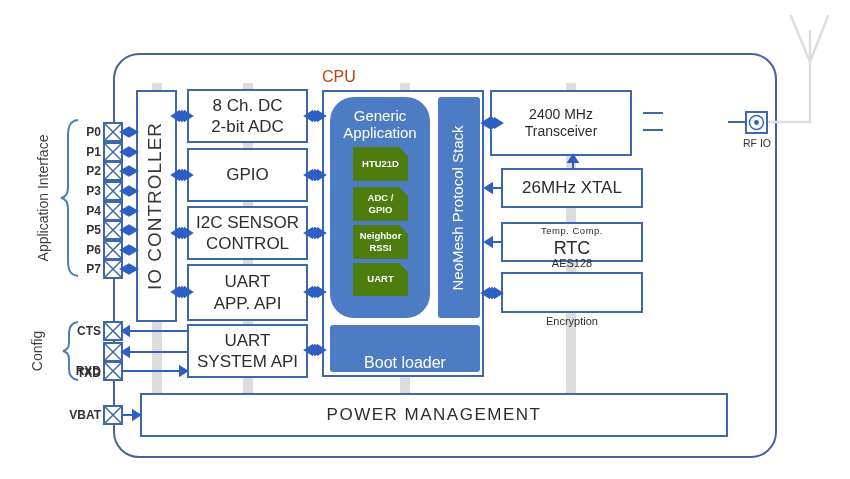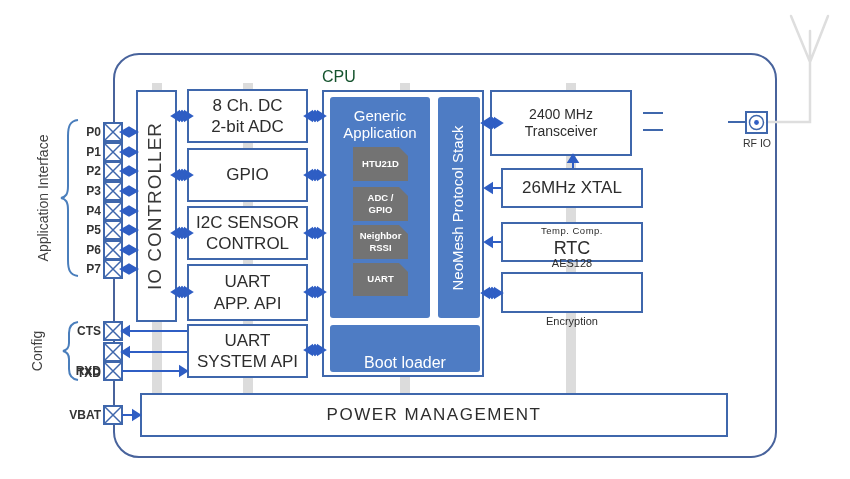--- a/index.html
+++ b/index.html
@@ -9,21 +9,21 @@
   .rail { position:absolute; width:10px; background:#dcdcdc; z-index:0; }
 
   #module-boundary { position:absolute; left:113px; top:53px; width:664px; height:405px;
     border:2px solid #48639c; border-radius:26px; z-index:1; }
 
   .box { position:absolute; background:#ffffff; border:2px solid #3f67ac; z-index:2;
     display:flex; flex-direction:column; align-items:center; justify-content:center;
     color:#2d2d2d; text-align:center; line-height:1.25; }
   .bluefill { position:absolute; background:#4e7cc4; border-radius:3px; z-index:3;
     color:#ffffff; text-align:center; }
-  .chip { position:absolute; background:#737373; z-index:4; color:#ffffff;
+  .chip { position:absolute; background:#4d7c0f; z-index:4; color:#ffffff;
     font-weight:bold; font-size:9.5px; line-height:1.3; display:flex; flex-direction:column;
     align-items:center; justify-content:center; text-align:center;
     clip-path:polygon(0 0, calc(100% - 9px) 0, 100% 9px, 100% 100%, 0 100%); }
   .vtext { position:absolute; text-align:center; transform:rotate(-90deg); white-space:nowrap; }
   .pin { position:absolute; width:18px; height:18px; background:#fff; z-index:5; }
   .pinlabel { position:absolute; font-size:12px; color:#333; text-align:right; z-index:5;font-weight:bold; }
   svg.overlay { position:absolute; left:0; top:0; z-index:6; pointer-events:none; }
   svg.bg { position:absolute; left:0; top:0; z-index:2; pointer-events:none; }
   .l2 { display:block; }
 </style>
@@ -59,24 +59,24 @@
   </div>
   <div class="box" style="left:187px; top:264px; width:121px; height:57px; font-size:17px;">
     <span class="l2">UART</span>
     <span class="l2">APP. API</span>
   </div>
   <div class="box" style="left:187px; top:324px; width:121px; height:54px; font-size:17px;">
     <span class="l2">UART</span>
     <span class="l2">SYSTEM API</span>
   </div>
 
-  <div style="position:absolute; left:322px; top:68px; font-size:16px; color:#14532d; z-index:5;">CPU</div>
+  <div style="position:absolute; left:322px; top:68px; font-size:16px; color:#c2410c; z-index:5;">CPU</div>
   <div class="box" style="left:322px; top:90px; width:162px; height:287px;"></div>
 
-  <div class="bluefill" style="left:330px; top:97px; width:100px; height:221px; font-size:15px; padding-top:10px;">
+  <div class="bluefill" style="left:330px; top:97px; width:100px; height:221px; font-size:15px; padding-top:10px;border-radius:24px;">
     <span class="l2">Generic</span>
     <span class="l2">Application</span>
   </div>
 
   <div class="chip" style="left:353px; top:147px; width:55px; height:34px;">
     <span>HTU21D</span>
   </div>
   <div class="chip" style="left:353px; top:187px; width:55px; height:34px;">
     <span>ADC /</span>
     <span>GPIO</span>

